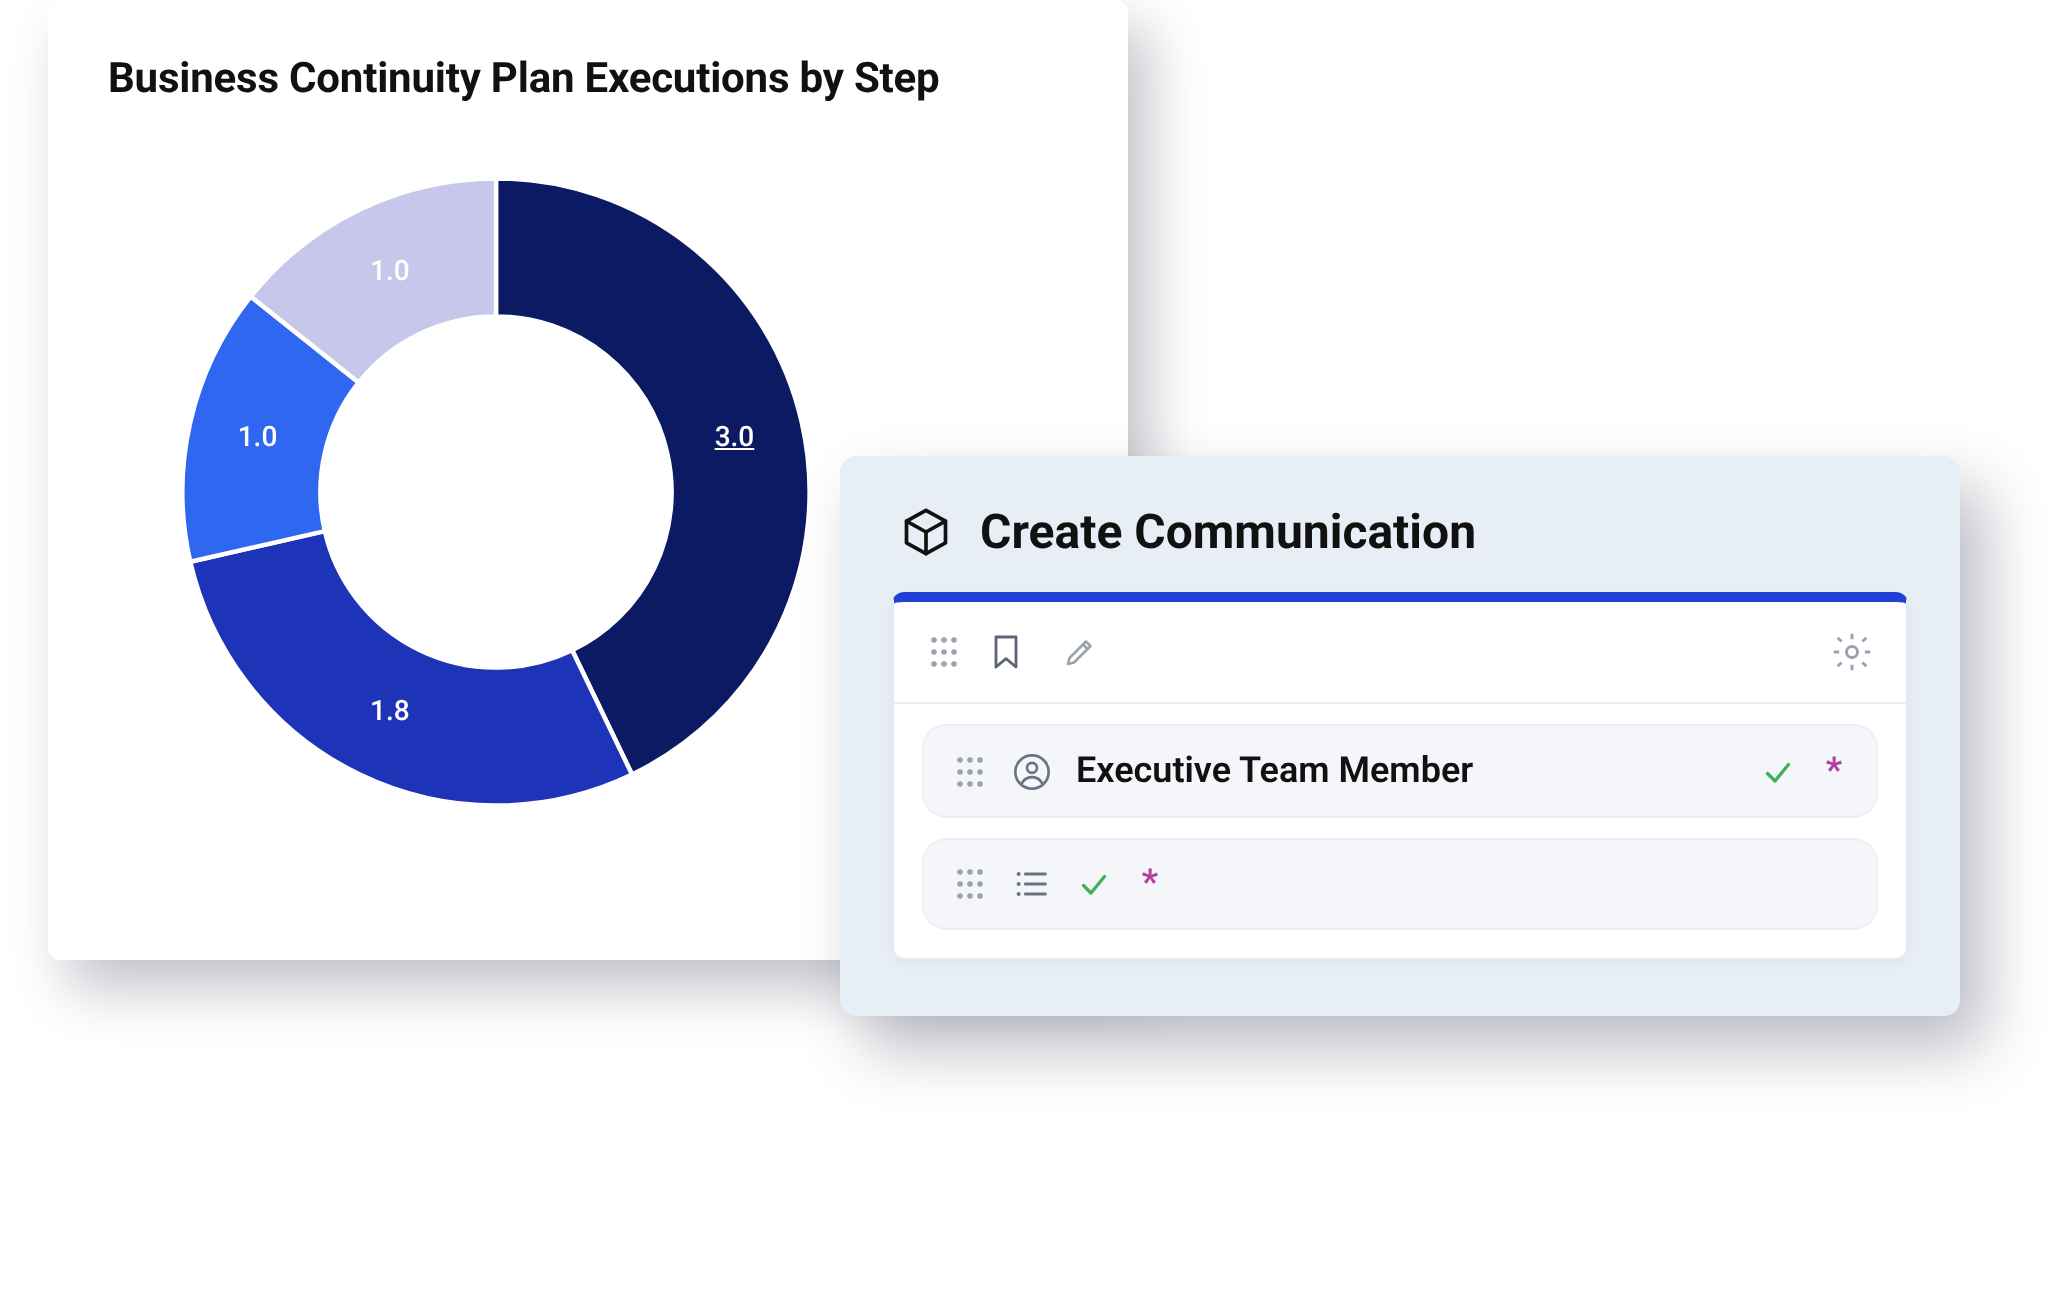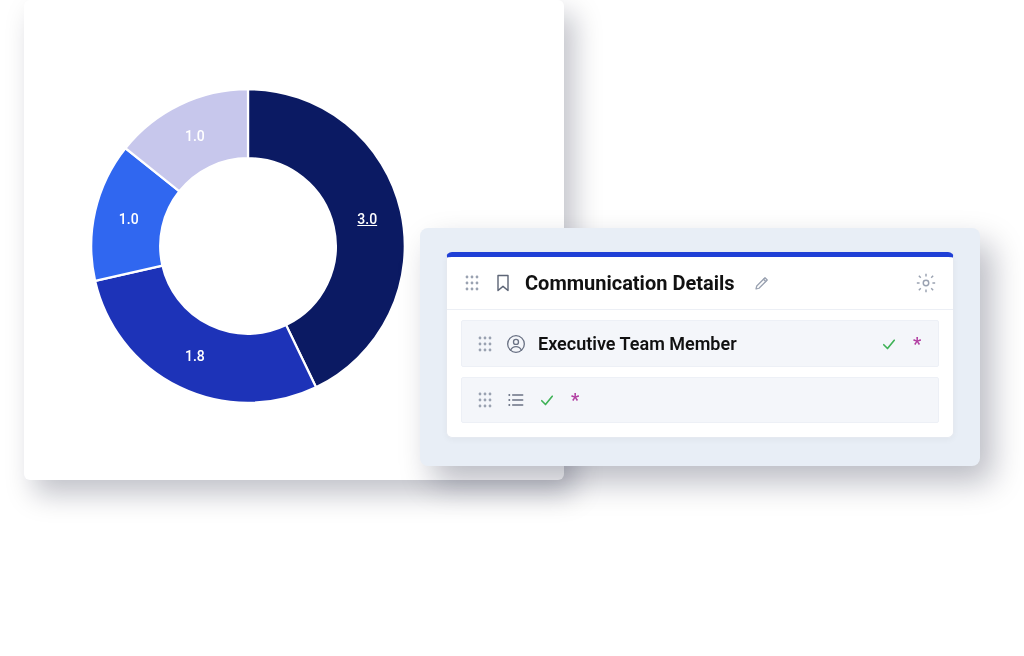--- a/index.html
+++ b/index.html
@@ -84,57 +84,68 @@
   .spacer { flex: 1 1 auto; }
   .gear-icon { width: 22px; height: 22px; color: #9aa2b1; flex: 0 0 auto; }
 
   .section-body { padding: 6px 14px 14px 14px; }
   .row-item {
     display: flex;
     align-items: center;
     gap: 12px;
     background: #f4f6fa;
     border: 1px solid #edf0f6;
-    border-radius: 2px;
+    border-radius: 12px;
     padding: 12px 14px;
     margin-top: 10px;
   }
   .row-item:first-child { margin-top: 4px; }
   .row-icon { width: 20px; height: 20px; color: #6a7284; flex: 0 0 auto; }
   .row-label { font-size: 18px; font-weight: 600; color: #111; flex: 1 1 auto; }
   .check-icon { width: 18px; height: 18px; color: #3fb257; flex: 0 0 auto; }
   .asterisk { color: #b23fa2; font-size: 18px; font-weight: 700; line-height: 1; width: 14px; text-align: center; }
 
   svg { display: block; }
 </style>
 </head>
 <body>
 <div class="stage">
 
   <div class="chart-card">
+    <div class="chart-title">Business Continuity Plan Executions by Step</div>
 
     <div class="donut-wrap">
       <svg viewBox="0 0 200 200" aria-hidden="true">
         <g id="donut-slices">
             <path d="M 100.000 2.000 A 98 98 0 0 1 142.521 188.295 L 123.812 149.445 A 54.88 54.88 0 0 0 100.000 45.120 Z" fill="#0b1a63" stroke="#fff" stroke-width="1.4"></path>
             <path d="M 142.521 188.295 A 98 98 0 0 1 4.457 121.807 L 46.496 112.212 A 54.88 54.88 0 0 0 123.812 149.445 Z" fill="#1d33b8" stroke="#fff" stroke-width="1.4"></path>
             <path d="M 4.457 121.807 A 98 98 0 0 1 23.381 38.898 L 57.093 65.783 A 54.88 54.88 0 0 0 46.496 112.212 Z" fill="#3067f0" stroke="#fff" stroke-width="1.4"></path>
             <path d="M 23.381 38.898 A 98 98 0 0 1 100.000 2.000 L 100.000 45.120 A 54.88 54.88 0 0 0 57.093 65.783 Z" fill="#c7c7ec" stroke="#fff" stroke-width="1.4"></path>
           </g>
       </svg>
       <div id="donut-labels">
           <div class="slice-label" style="left: 87.2617%; top: 41.4952%; text-decoration: underline;">3.0</div>
           <div class="slice-label" style="left: 33.417%; top: 84.435%;">1.8</div>
           <div class="slice-label" style="left: 12.7383%; top: 41.4952%;">1.0</div>
           <div class="slice-label" style="left: 33.417%; top: 15.565%;">1.0</div>
         </div>
     </div>
   </div>
 
   <div class="form-card">
+    <div class="form-header">
+      <span class="cube-icon">
+        <svg viewBox="0 0 24 24" width="26" height="26" fill="none" stroke="currentColor" stroke-width="1.7" stroke-linejoin="round" stroke-linecap="round">
+          <path d="M12 2 L21 7 L12 12 L3 7 Z"></path>
+          <path d="M3 7 V17 L12 22 V12"></path>
+          <path d="M21 7 V17 L12 22"></path>
+        </svg>
+      </span>
+      <div class="form-header-title">Create Communication</div>
+    </div>
 
     <div class="section-box">
       <div class="section-header">
         <span class="drag-handle">
           <svg viewBox="0 0 18 18" width="18" height="18" fill="currentColor">
             <circle cx="4" cy="3" r="1.4"></circle>
               <circle cx="9" cy="3" r="1.4"></circle>
               <circle cx="14" cy="3" r="1.4"></circle>
             <circle cx="4" cy="9" r="1.4"></circle>
               <circle cx="9" cy="9" r="1.4"></circle>
@@ -142,21 +153,20 @@
             <circle cx="4" cy="15" r="1.4"></circle>
               <circle cx="9" cy="15" r="1.4"></circle>
               <circle cx="14" cy="15" r="1.4"></circle>
           </svg>
         </span>
         <span class="bookmark-icon">
           <svg viewBox="0 0 24 24" width="20" height="22" fill="none" stroke="currentColor" stroke-width="1.7" stroke-linejoin="round">
             <path d="M6 3 H18 V21 L12 16 L6 21 Z"></path>
           </svg>
         </span>
-        <div class="section-title">Communication Details</div>
         <span class="pencil-icon">
           <svg viewBox="0 0 24 24" width="18" height="18" fill="none" stroke="currentColor" stroke-width="1.7" stroke-linecap="round" stroke-linejoin="round">
             <path d="M4 20 L8 19 L19 8 L16 5 L5 16 Z"></path>
             <path d="M14 7 L17 10"></path>
           </svg>
         </span>
         <span class="spacer"></span>
         <span class="gear-icon">
           <svg viewBox="0 0 24 24" width="22" height="22" fill="none" stroke="currentColor" stroke-width="1.6" stroke-linejoin="round">
             <circle cx="12" cy="12" r="3"></circle>

